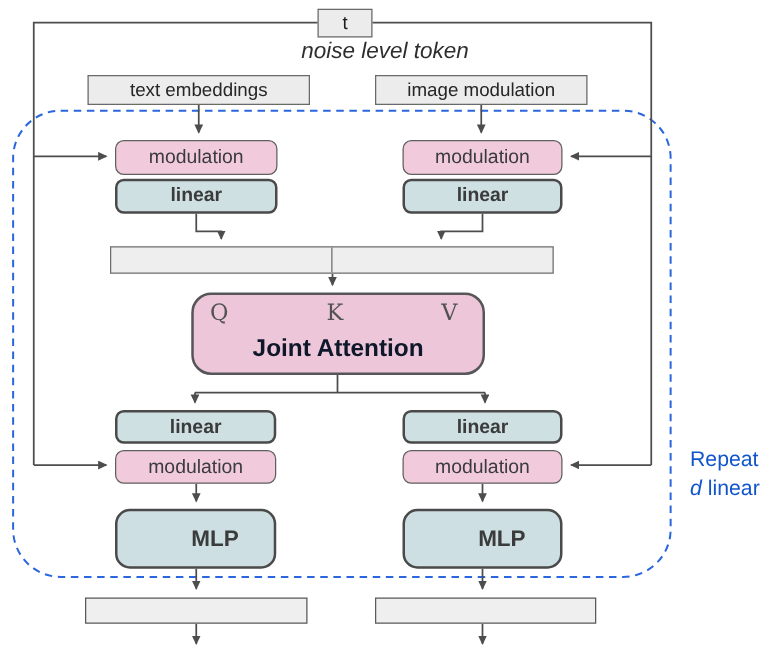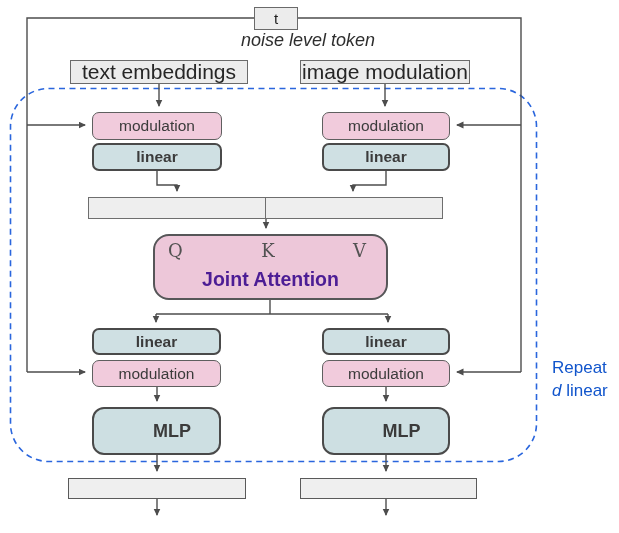--- a/index.html
+++ b/index.html
@@ -19,37 +19,37 @@
   .grayb{background:var(--gray-fill);border:1.5px solid #6a6a6a;}
   .modb{background:var(--pink);border:1.7px solid #5f5f5f;border-radius:7px;
         font-weight:normal;font-size:15.5px;}
   .linb{background:var(--teal);border:2px solid #4a4a4a;border-radius:7px;
         font-weight:bold;font-size:15.5px;text-align:center;}
   .mlpb{background:var(--teal-mlp);border:2.3px solid #4a4a4a;border-radius:12px;
         font-weight:bold;font-size:18px;padding-left:31px;}
   .tbox{left:254px;top:7px;width:44px;height:23px;font-size:15px;color:#1d1d1d;}
   .caption{position:absolute;left:180px;top:30px;width:195px;text-align:right;
            font-style:italic;font-size:18px;color:#2e2e2e;z-index:2;}
-  .emb{font-size:21px;color:#262626;}
+  .emb{font-size:15px;color:#262626;}
   .embL{left:70px;top:60px;width:178px;height:24px;}
   .embR{left:300px;top:60px;width:170px;height:24px;}
   .mod-ul{left:92px;top:112px;width:130px;height:28px;}
   .mod-ur{left:322px;top:112px;width:128px;height:28px;}
   .lin-ul{left:92px;top:143px;width:130px;height:28px;}
   .lin-ur{left:322px;top:143px;width:128px;height:28px;}
   .bar{left:88px;top:197px;width:355px;height:22px;background:var(--bar-fill);
        border:1.4px solid #6e6e6e;}
   .bar-div{position:absolute;left:176px;top:0;width:1.4px;height:100%;background:#6e6e6e;}
   .ja{left:153px;top:234px;width:235px;height:66px;background:var(--pink-deep);
       border:2.4px solid #565658;border-radius:16px;}
   .ja-row{position:absolute;left:0;top:4px;width:100%;box-sizing:border-box;
           padding:0 20px 0 13px;display:flex;justify-content:space-between;
           font-family:"DejaVu Serif",serif;font-size:18px;color:#525252;}
   .ja-title{position:absolute;left:0;bottom:7px;width:100%;text-align:center;
-            font-weight:bold;font-size:19.5px;color:#4c1d95;}
+            font-weight:bold;font-size:19.5px;color:#0f172a;}
   .lin-ll{left:92px;top:328px;width:129px;height:27px;}
   .lin-lr{left:322px;top:328px;width:128px;height:27px;}
   .mod-ll{left:92px;top:360px;width:129px;height:27px;}
   .mod-lr{left:322px;top:360px;width:128px;height:27px;}
   .mlpL{left:92px;top:407px;width:129px;height:48px;}
   .mlpR{left:322px;top:407px;width:128px;height:48px;}
   .outL{left:68px;top:478px;width:178px;height:21px;background:#efefef;border:1.3px solid #5a5a5a;}
   .outR{left:300px;top:478px;width:177px;height:21px;background:#efefef;border:1.3px solid #5a5a5a;}
   .note{position:absolute;left:552px;top:356px;width:72px;z-index:2;
         color:var(--note-blue);font-size:17px;line-height:23px;}

